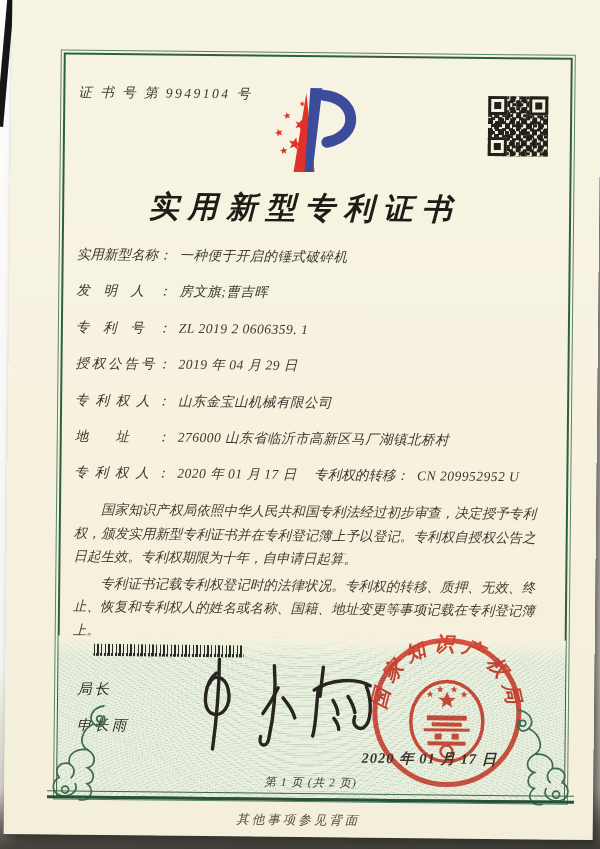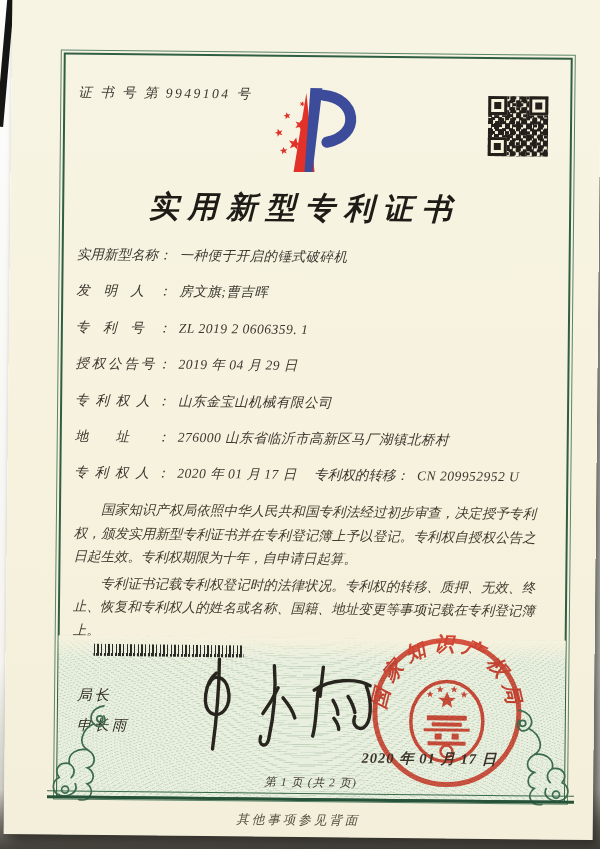--- a/index.html
+++ b/index.html
@@ -34,21 +34,21 @@
   .bbox{position:absolute;left:49px;top:58px;width:513px;height:748px;border:1px solid #5a8468;}
   .bbox-inner{position:absolute;inset:2px;border:2px solid #2f5f43;pointer-events:none;}
   .band{position:absolute;left:3px;right:3px;bottom:3px;height:160px;
     background-color:#e9efdf;
     background-image:repeating-radial-gradient(ellipse 620px 230px at 50% 118%,rgba(105,150,105,.20) 0 1px,transparent 1px 6px),
       repeating-radial-gradient(ellipse 700px 260px at 50% -18%,rgba(105,150,105,.14) 0 1px,transparent 1px 7px);}
   .band::before{content:"";position:absolute;left:0;right:0;top:0;height:22px;
     background:linear-gradient(180deg,rgba(246,242,222,1),rgba(246,242,222,0));}
   .barcode{position:absolute;left:35px;top:8px;width:150px;height:12px;
     background:repeating-linear-gradient(90deg,#2b2a26 0 1.5px,transparent 1.5px 3px,#2b2a26 3px 5.5px,transparent 5.5px 7px,#2b2a26 7px 8.5px,transparent 8.5px 11px);}
-  .signer-title{position:absolute;left:19px;top:50px;font-size:14.5px;letter-spacing:3px;color:#2f2b24;}
+  .signer-title{position:absolute;left:19px;top:44px;font-size:14.5px;letter-spacing:3px;color:#2f2b24;}
   .signer-name{position:absolute;left:19px;top:80px;font-size:14.5px;letter-spacing:3px;color:#2f2b24;}
   .sig{position:absolute;left:128px;top:16px;width:205px;height:105px;}
   .seal{position:absolute;left:310px;top:-6px;width:158px;height:158px;mix-blend-mode:multiply;opacity:.93;}
   .seal-date{position:absolute;left:272px;top:110px;width:200px;text-align:center;
     font-size:14.5px;font-weight:700;letter-spacing:1px;color:#3b332a;}
   .page-num{position:absolute;left:0;right:0;bottom:8px;text-align:center;font-size:11.5px;color:#3f3b30;letter-spacing:1px;}
   .band-rule{position:absolute;left:-10px;right:-10px;bottom:-3px;height:4px;
     border-top:1.5px solid #3a6a4c;border-bottom:3px solid #27523a;}
   .flourish{position:absolute;bottom:-14px;width:62px;height:108px;}
   .fl-left{left:-8px;}

